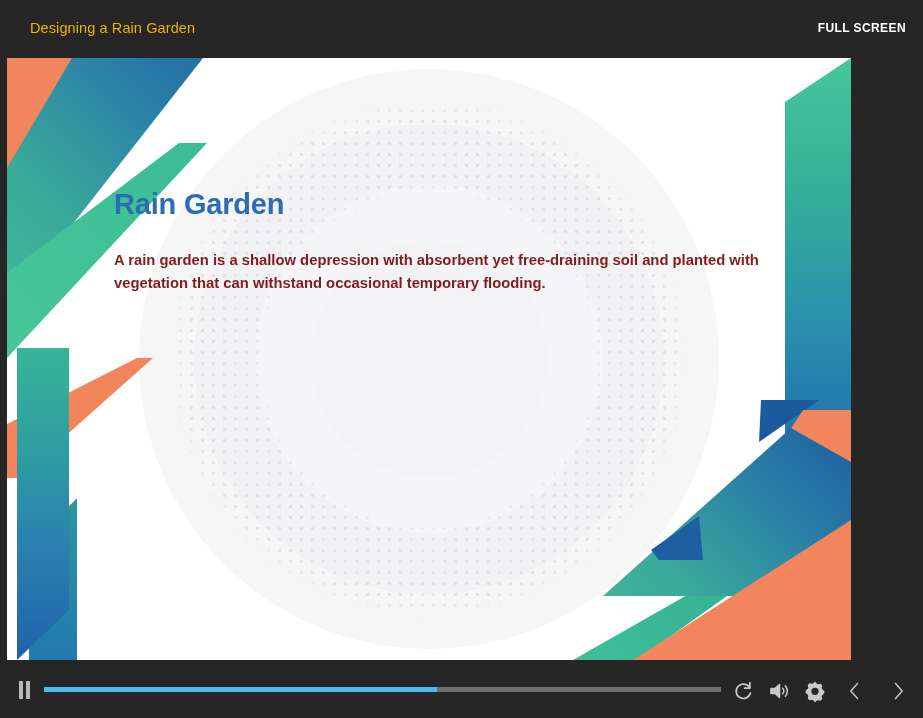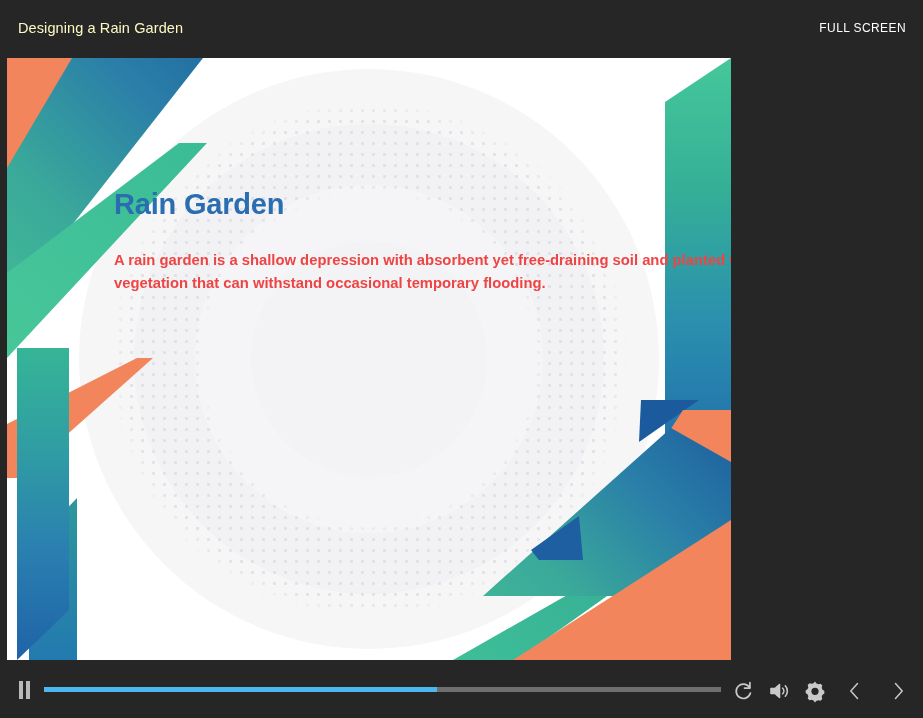--- a/index.html
+++ b/index.html
@@ -21,42 +21,42 @@
 
   
   #course-header {
     position: absolute;
     left: 0; top: 0;
     width: 923px; height: 58px;
     background: #262626;
   }
   #course-title {
     position: absolute;
-    left: 18px; top: 20px;
+    left: 30px; top: 20px;
     font-size: 14.5px;
-    color: #fef9c3;
+    color: #eab308;
     letter-spacing: .1px;
     white-space: nowrap;
   }
   #fullscreen-button {
     position: absolute;
     right: 17px; top: 21px;
     font-size: 12px;
-    font-weight: normal;
+    font-weight: bold;
     color: #ffffff;
     letter-spacing: .4px;
     cursor: pointer;
     white-space: nowrap;
   }
 
   
   #slide-stage {
     position: absolute;
     left: 7px; top: 58px;
-    width: 724px; height: 602px;
+    width: 844px; height: 602px;
     background: #ffffff;
     overflow: hidden;
   }
 
   
   #slide-watermark {
     position: absolute;
     left: 50%; top: 50%;
     transform: translate(-50%, -50%);
     width: 580px; height: 580px;
@@ -172,21 +172,21 @@
   }
   .body-para {
     font-size: 14.8px;
     line-height: 22.5px;
     color: #434a5e;
     margin-bottom: 26px;
     max-width: 692px;
   }
   .body-para.lead {
     font-weight: bold;
-    color: #ef4444;
+    color: #7f1d1d;
   }
 
   
   #control-bar {
     position: absolute;
     left: 0; bottom: 0;
     width: 923px; height: 58px;
     background: #262626;
   }
 

